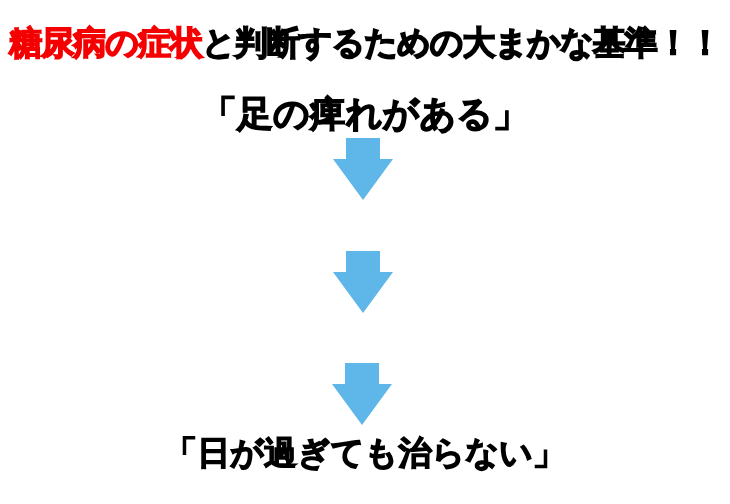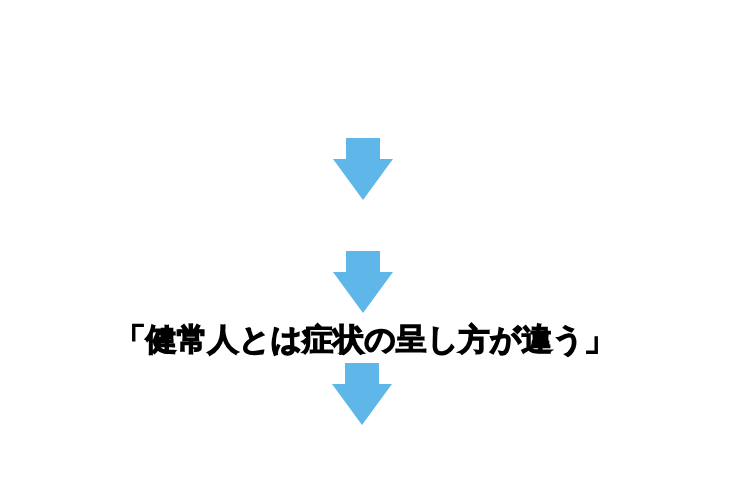--- a/index.html
+++ b/index.html
@@ -58,31 +58,33 @@
   }
   .arrow-1 { top: 138px; left: 333px; }
   .arrow-2 { top: 251px; left: 333px; }
   .arrow-3 { top: 363px; left: 332px; }
 </style>
 </head>
 <body>
 
 <div class="canvas">
 
+  <h1 class="title"><span class="red">糖尿病の症状</span><span>と判断するための大まかな基準！！</span></h1>
 
+  <div class="step step-1">「足の痺れがある」</div>
 
   <svg class="arrow arrow-1" viewBox="0 0 60 62" aria-hidden="true">
     <polygon points="13,0 47,0 47,21 60,21 30,62 0,21 13,21" fill="#5eb7e8"></polygon>
   </svg>
 
 
   <svg class="arrow arrow-2" viewBox="0 0 60 62" aria-hidden="true">
     <polygon points="13,0 47,0 47,21 60,21 30,62 0,21 13,21" fill="#5eb7e8"></polygon>
   </svg>
 
-  <div class="step step-3">「健常人とは症状の呈し方が違う」</div>
 
   <svg class="arrow arrow-3" viewBox="0 0 60 62" aria-hidden="true">
     <polygon points="13,0 47,0 47,21 60,21 30,62 0,21 13,21" fill="#5eb7e8"></polygon>
   </svg>
 
+  <div class="step step-4">「日が過ぎても治らない」</div>
 
 </div>
 
 </body></html>

